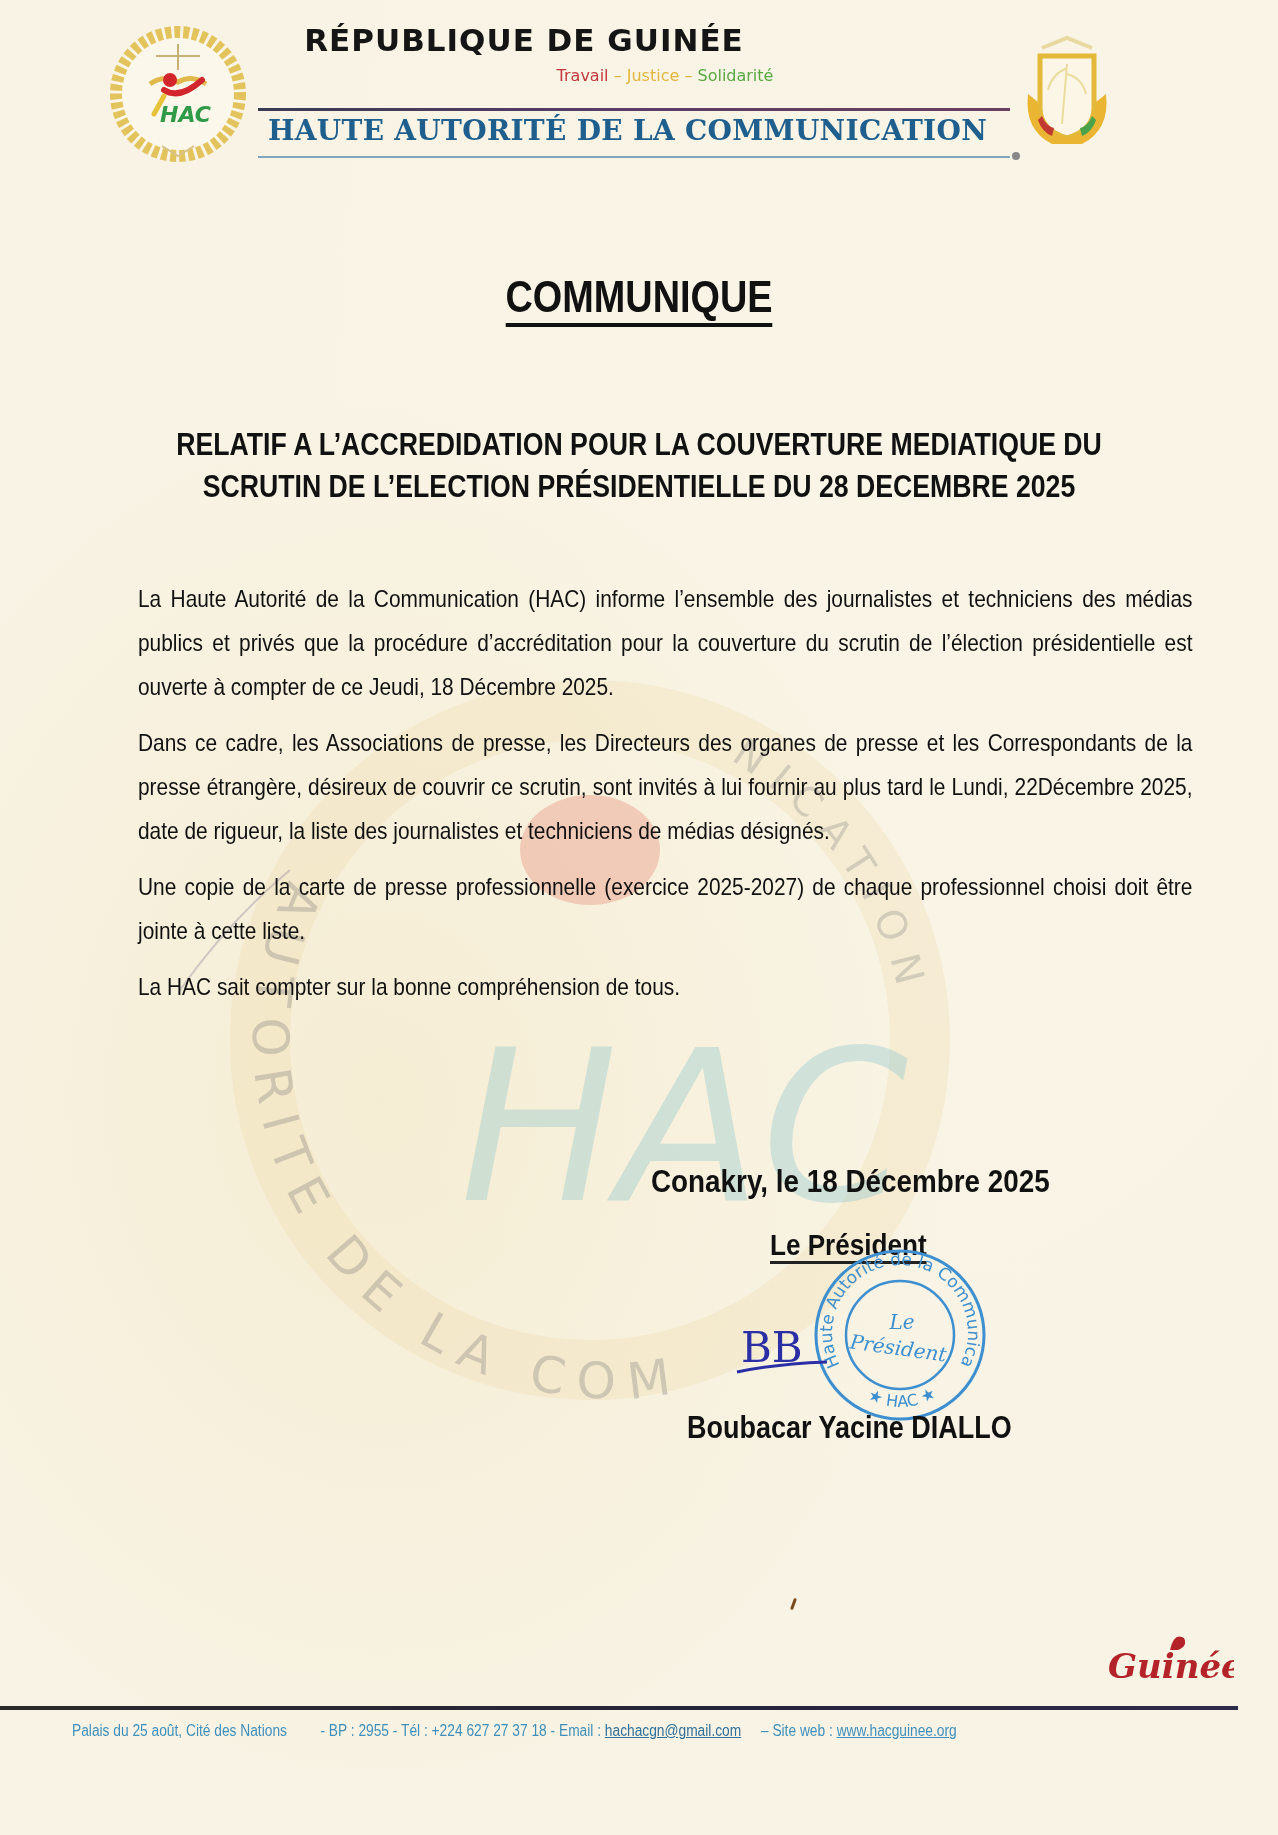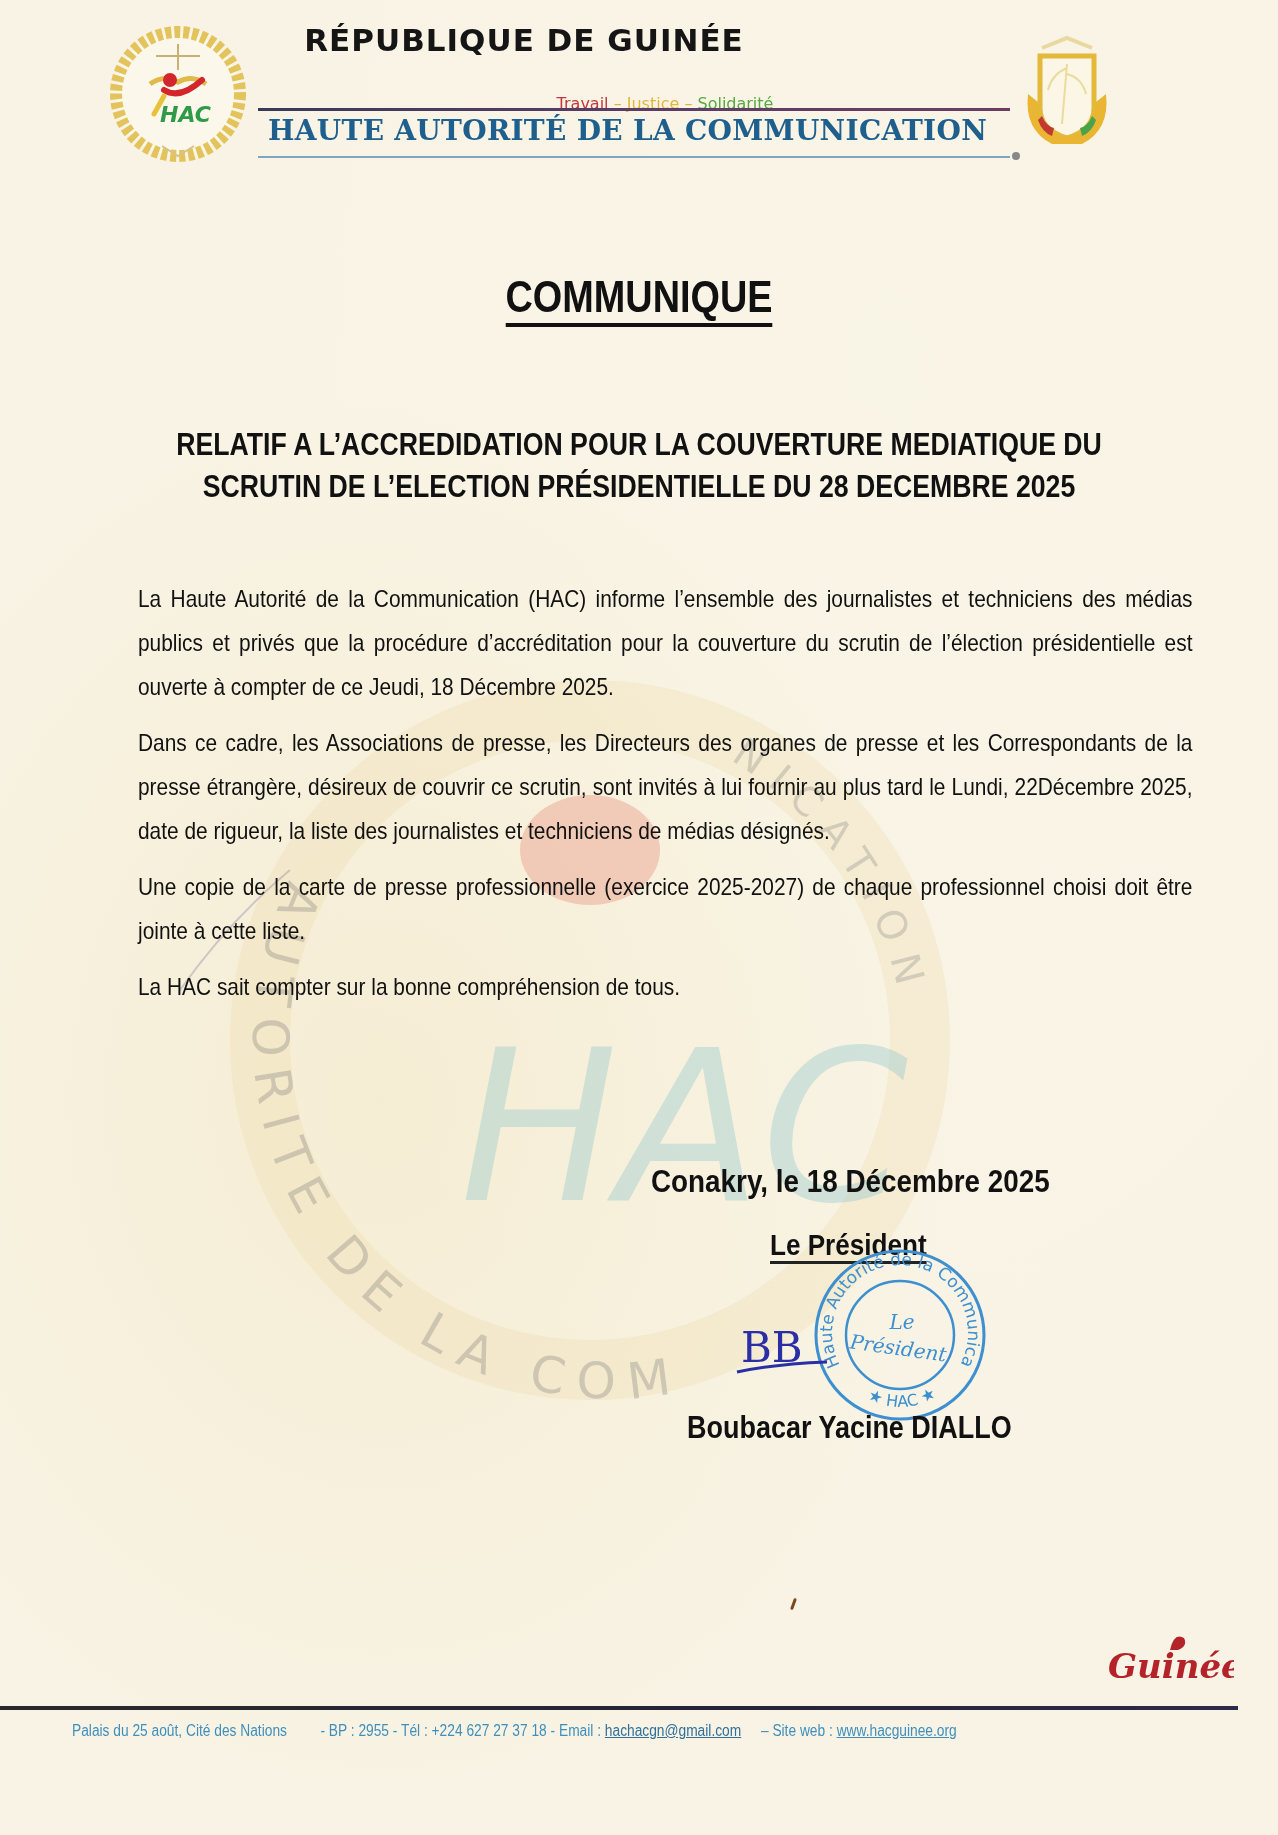--- a/index.html
+++ b/index.html
@@ -56,21 +56,20 @@
     .motto {
       position: absolute;
       left: 0;
       width: 1278px;
       top: 66px;
       text-align: center;
       font-family: "DejaVu Sans", sans-serif;
       font-size: 16px;
       padding-left: 52px;
       box-sizing: border-box;
-      margin-top: 28px;
     }
     .motto .m1 { color: #c3373e; }
     .motto .sep { color: #e0b23a; }
     .motto .m2 { color: #e2b63c; }
     .motto .m3 { color: #59a842; }
     .header-rule-top {
       position: absolute;
       left: 258px;
       top: 108px;
       width: 752px;

